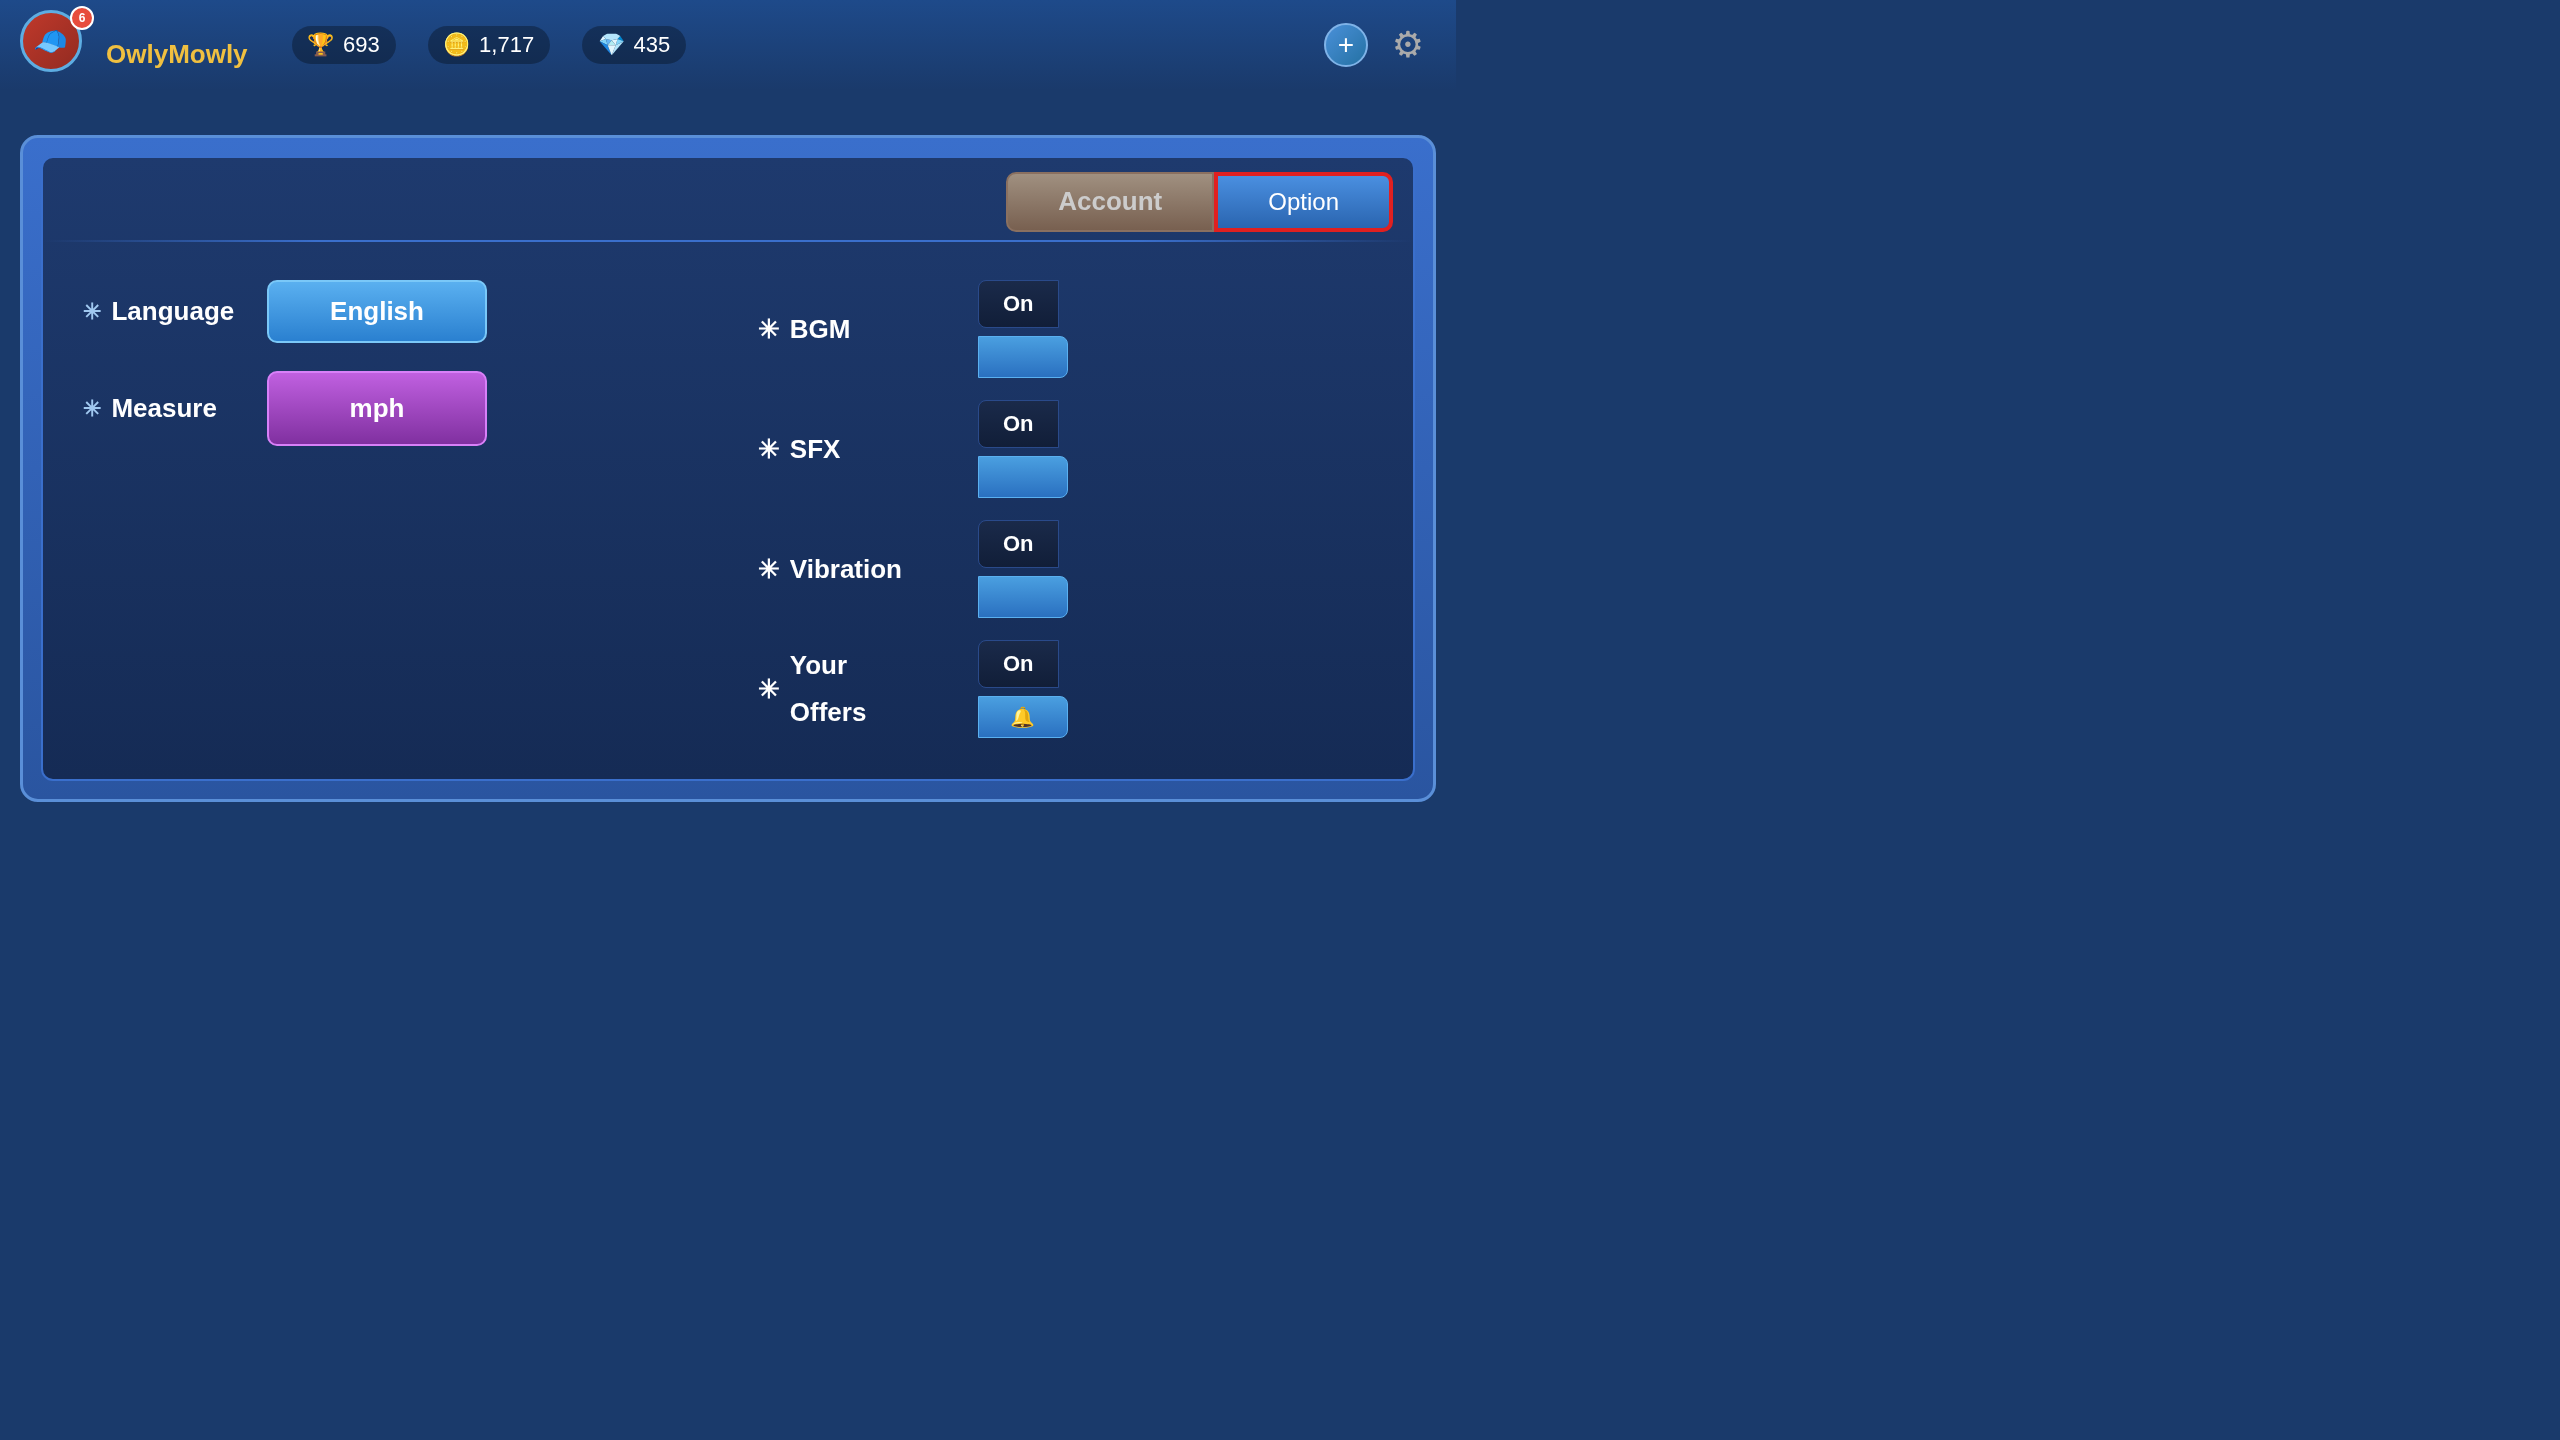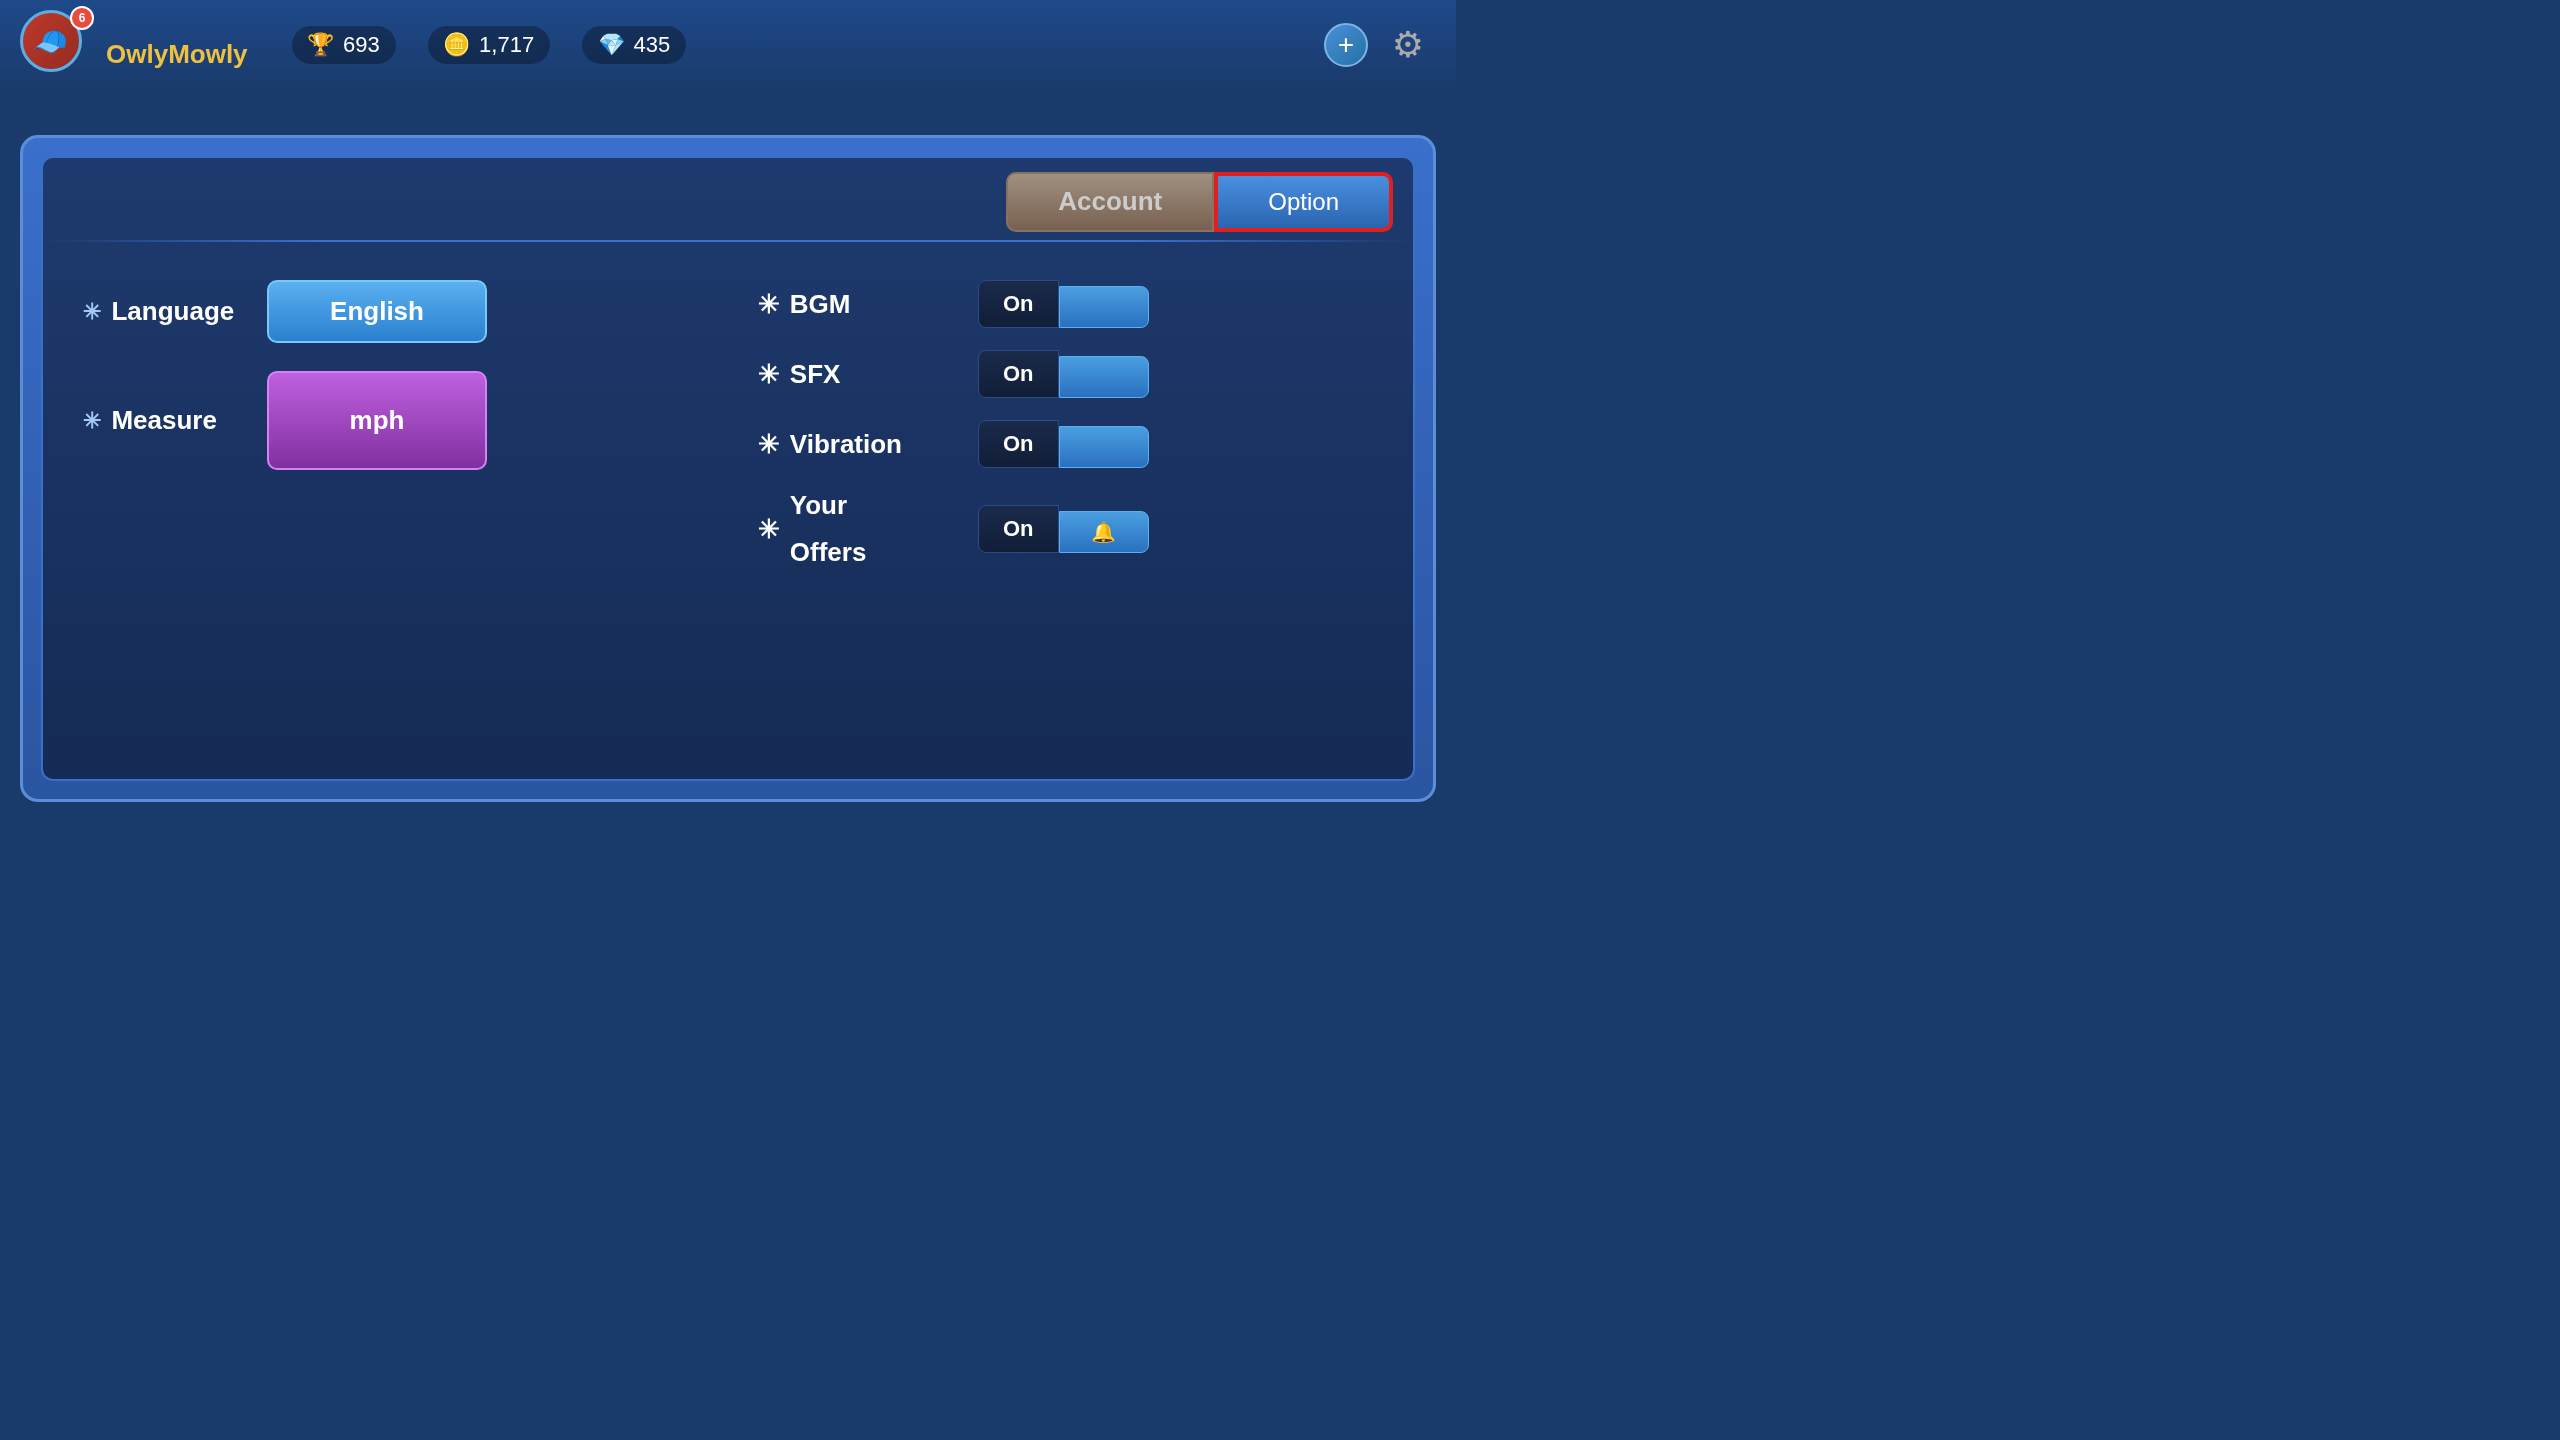--- a/index.html
+++ b/index.html
@@ -231,37 +231,38 @@
       color: white;
       font-size: 26px;
       font-weight: bold;
       cursor: pointer;
       min-width: 220px;
       text-align: center;
     }
 
     
     .btn-measure {
-      padding: 32px 60px;
+      padding: 20px 60px;
       background: linear-gradient(180deg, #c060e0 0%, #8030a0 100%);
       border: 2px solid #d880f8;
       border-radius: 10px;
       color: white;
       font-size: 26px;
       font-weight: bold;
       cursor: pointer;
       min-width: 220px;
       text-align: center;
     }
 
     
     .toggle-group {
       display: flex;
-      align-items: flex-end;
-      gap: 0;
+      align-items: flex-start;
+      gap: 8px;
+      flex-direction: column;
     }
 
     .toggle-label-box {
       background: linear-gradient(180deg, #1a2a4a 0%, #111e38 100%);
       border: 1px solid #2a4a8a;
       border-radius: 8px 0 0 8px;
       padding: 10px 24px;
       color: white;
       font-size: 22px;
       font-weight: bold;

